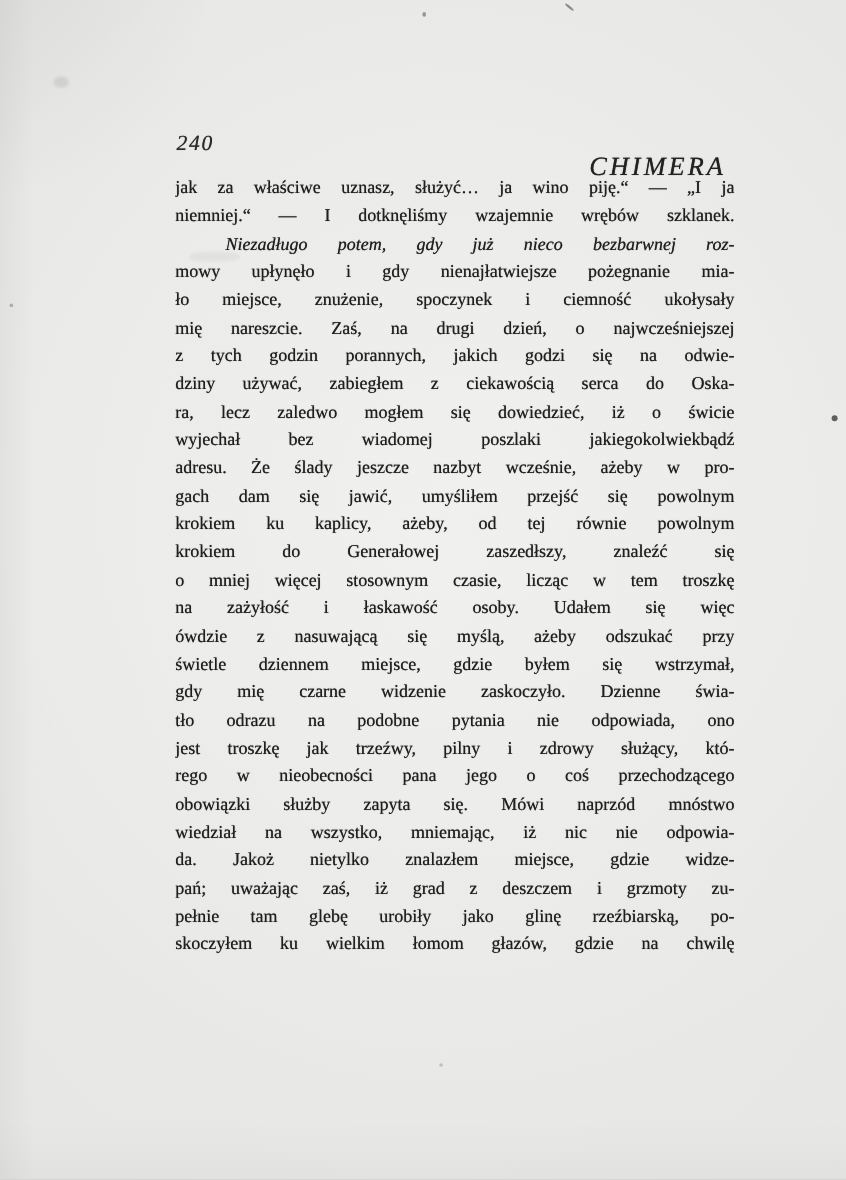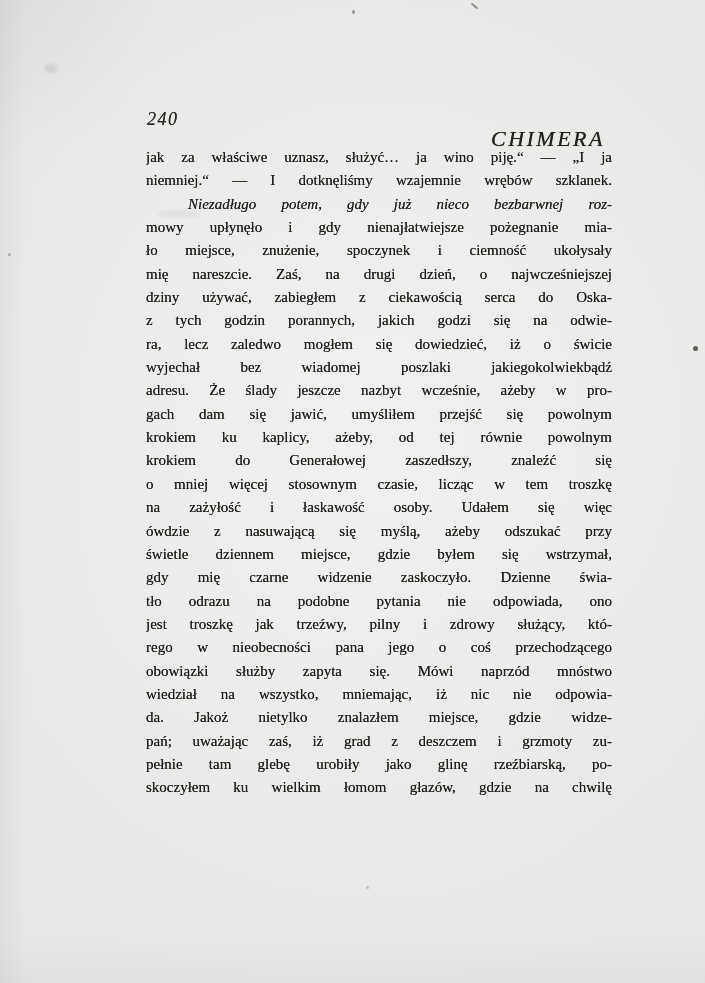--- a/index.html
+++ b/index.html
@@ -86,22 +86,22 @@
 <div class="scan-page">
   <div class="page-number">240</div>
   <div class="running-title">CHIMERA</div>
   <div class="text-block">
       <div class="text-line">jak za właściwe uznasz, służyć… ja wino piję.“ — „I ja</div>
       <div class="text-line">niemniej.“ — I dotknęliśmy wzajemnie wrębów szklanek.</div>
       <div class="text-line indent">Niezadługo potem, gdy już nieco bezbarwnej roz-</div>
       <div class="text-line">mowy upłynęło i gdy nienajłatwiejsze pożegnanie mia-</div>
       <div class="text-line">ło miejsce, znużenie, spoczynek i ciemność ukołysały</div>
       <div class="text-line">mię nareszcie.  Zaś, na drugi dzień, o najwcześniejszej</div>
+      <div class="text-line">z tych godzin porannych, jakich godzi się na odwie-</div>
       <div class="text-line">dziny używać, zabiegłem z ciekawością serca do Oska-</div>
-      <div class="text-line">z tych godzin porannych, jakich godzi się na odwie-</div>
       <div class="text-line">ra, lecz zaledwo mogłem się dowiedzieć, iż o świcie</div>
       <div class="text-line">wyjechał bez wiadomej poszlaki jakiegokolwiekbądź</div>
       <div class="text-line">adresu.  Że ślady jeszcze nazbyt wcześnie, ażeby w pro-</div>
       <div class="text-line">gach dam się jawić, umyśliłem przejść się powolnym</div>
       <div class="text-line">krokiem ku kaplicy, ażeby, od tej równie powolnym</div>
       <div class="text-line">krokiem do Generałowej zaszedłszy, znaleźć się</div>
       <div class="text-line">o mniej więcej stosownym czasie, licząc w tem troszkę</div>
       <div class="text-line">na zażyłość i łaskawość osoby.  Udałem się więc</div>
       <div class="text-line">ówdzie z nasuwającą się myślą, ażeby odszukać przy</div>
       <div class="text-line">świetle dziennem miejsce, gdzie byłem się wstrzymał,</div>

